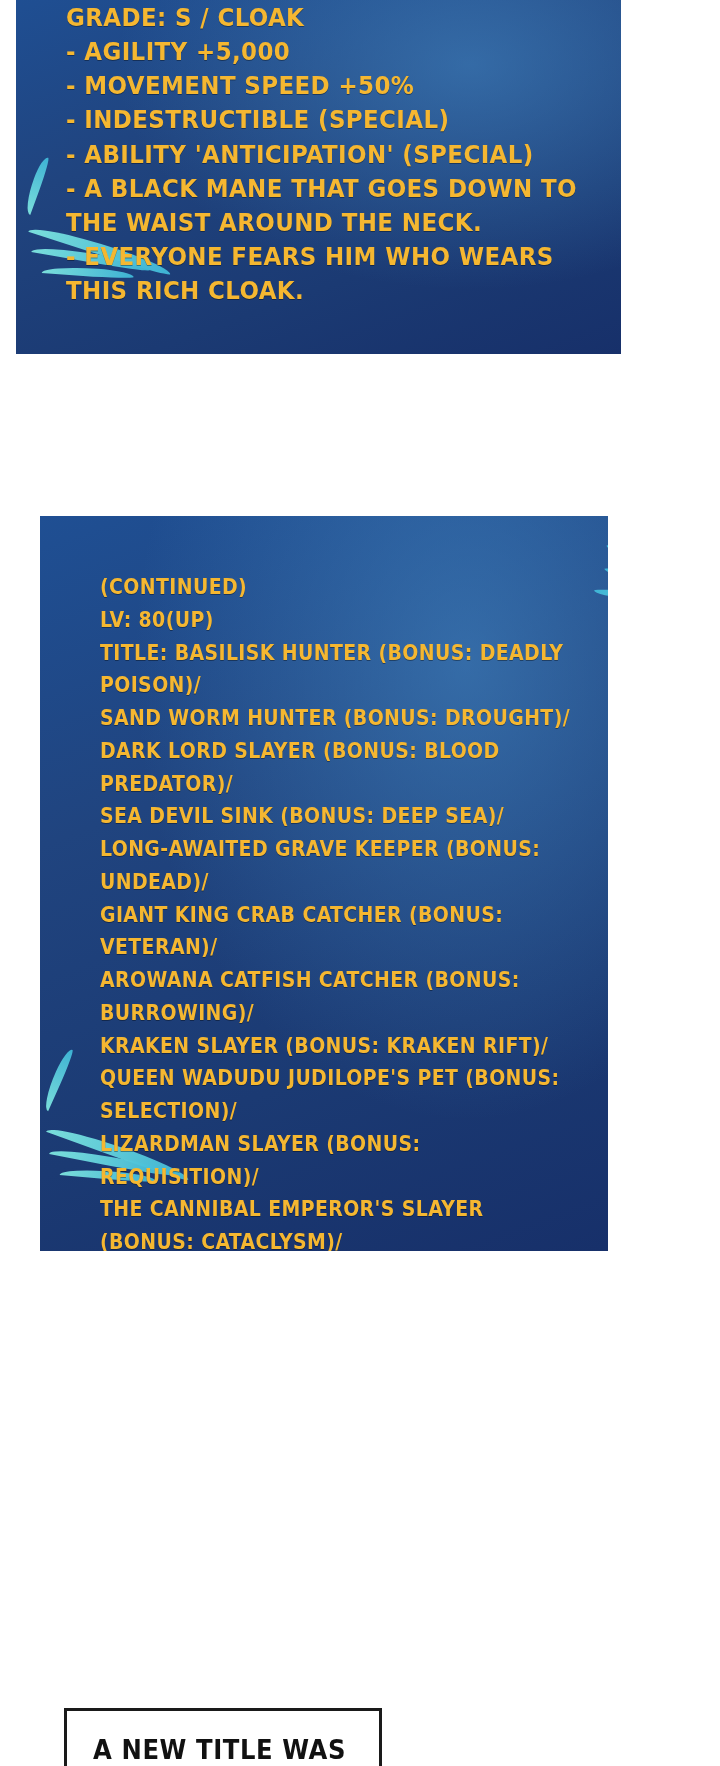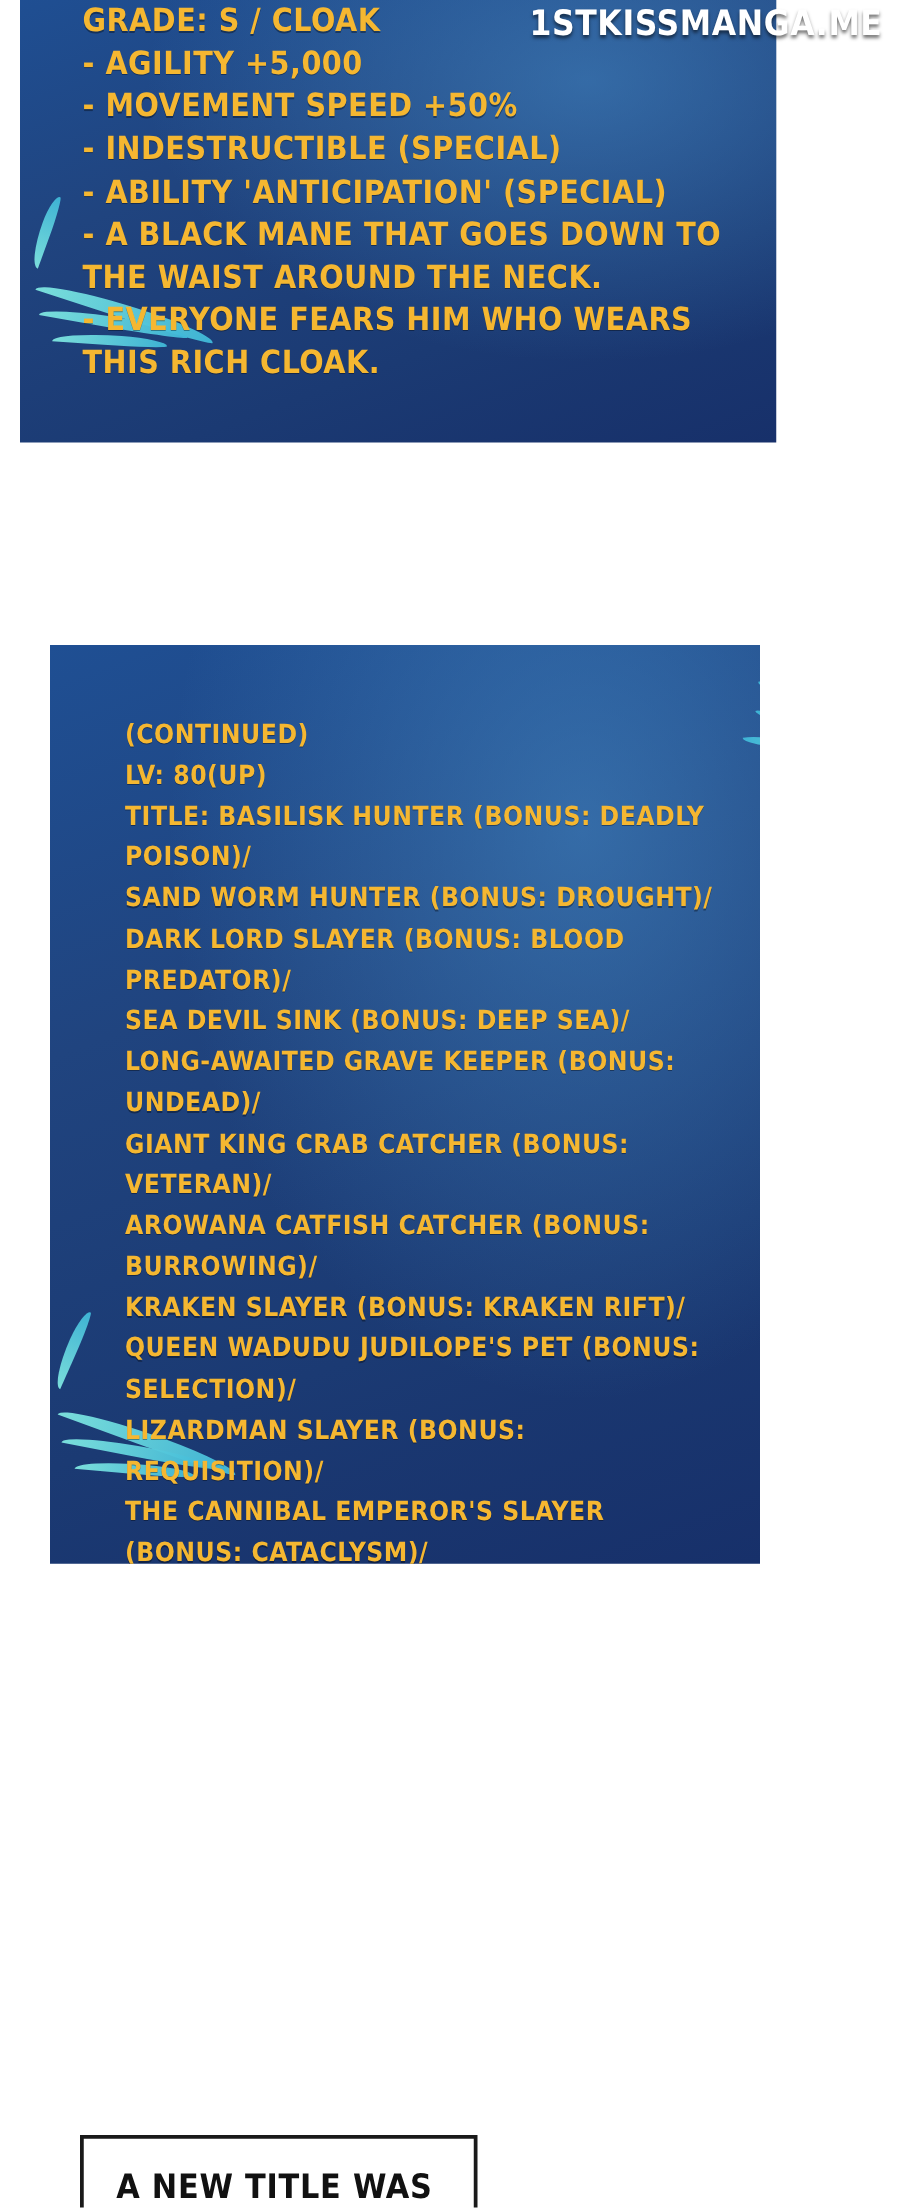--- a/index.html
+++ b/index.html
@@ -165,21 +165,20 @@
       <div class="panel-text">GRADE: S / CLOAK
 - AGILITY +5,000
 - MOVEMENT SPEED +50%
 - INDESTRUCTIBLE (SPECIAL)
 - ABILITY 'ANTICIPATION' (SPECIAL)
 - A BLACK MANE THAT GOES DOWN TO THE WAIST AROUND THE NECK.
 - EVERYONE FEARS HIM WHO WEARS THIS RICH CLOAK.</div>
     </div>
   </div>
 
-  <div id="watermark">1STKISSMANGA.ME</div>
 
   <div class="panel" id="panel-status">
     <div class="leaf" id="leaf-br">
       <span class="blade b1"></span>
       <span class="blade b2"></span>
       <span class="blade b3"></span>
       <span class="blade b4"></span>
     </div>
     <div class="leaf" id="leaf-bl">
       <span class="blade b1"></span>

